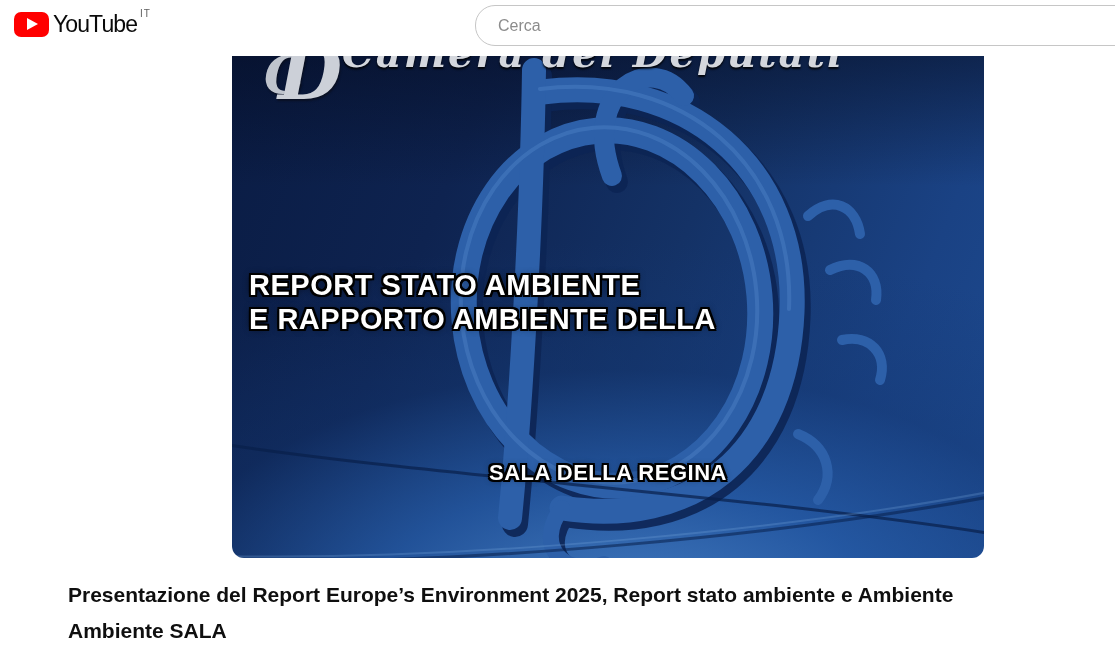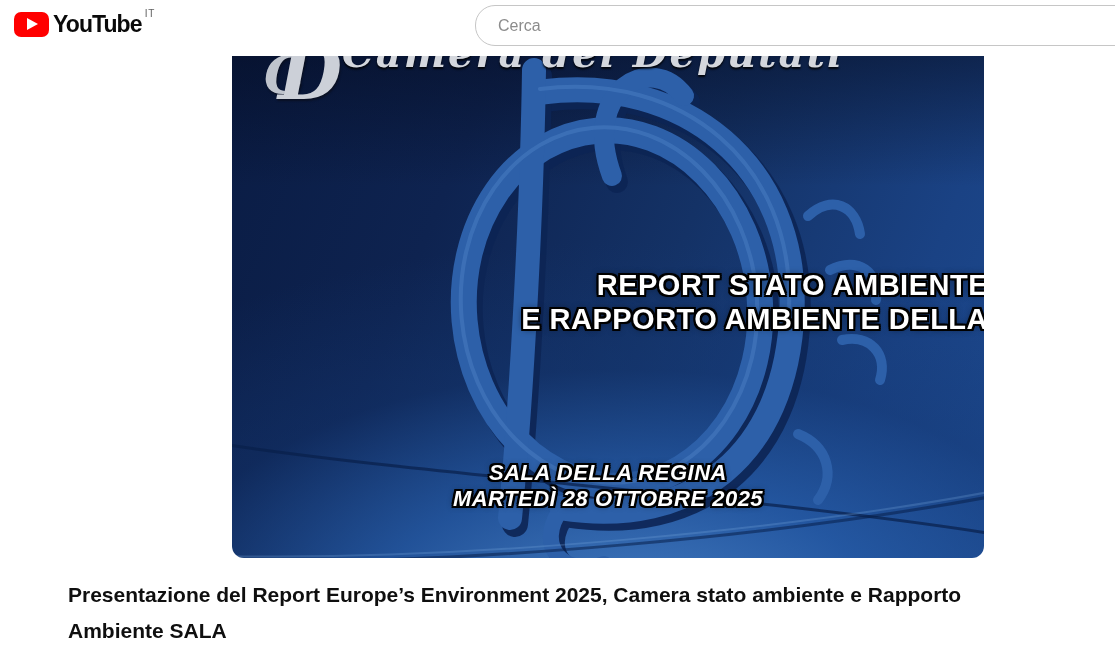--- a/index.html
+++ b/index.html
@@ -7,21 +7,21 @@
               font-family:"Liberation Sans", sans-serif; position:relative; }
 
   
   .header { position:absolute; left:0; top:0; width:1115px; height:56px; background:#ffffff; z-index:5; }
   .logo { position:absolute; left:14px; top:10px; display:flex; align-items:flex-start; cursor:pointer; }
   .logo-badge { display:inline-block; width:35px; height:25px; background:#ff0000; border-radius:7px;
                 position:relative; margin-top:2px; }
   .logo-badge .tri { position:absolute; left:13px; top:6px; width:0; height:0;
                      border-left:11px solid #ffffff; border-top:6.5px solid transparent;
                      border-bottom:6.5px solid transparent; }
-  .wordmark { font-size:23px; font-weight:bold; color:#0a0a0a; letter-spacing:-0.9px; margin-left:4px;
+  .wordmark { font-size:23px; font-weight:normal; color:#0a0a0a; letter-spacing:-0.9px; margin-left:4px;
               line-height:29px; }
   .country { font-size:10px; color:#5f5f5f; letter-spacing:0.8px; margin-left:3px; margin-top:-2px;
              font-weight:normal; }
   .search { position:absolute; left:475px; top:5px; width:700px; height:41px;
             border:1px solid #c6c6c6; border-radius:20px; padding:0 20px 0 22px;
             font-size:16px; color:#0f0f0f; outline:none; background:#ffffff; }
   .search::placeholder { color:#8c8c8c; }
 
   
   .player { position:absolute; left:232px; top:56px; width:752px; height:502px;
@@ -41,26 +41,26 @@
             text-shadow:0 2px 2px rgba(0,0,0,0.8), 0 0 1px #6b7widt08; }
   .watermark-script { text-shadow:0 2px 2px rgba(0,0,0,0.85); }
 
   .corner-monogram { position:absolute; left:32px; top:-26px; width:90px; height:130px;
             font-family:"DejaVu Serif", serif; font-style:italic; font-weight:bold; color:#ccd0d8; }
   .corner-monogram .cm-d { position:absolute; left:14px; top:0; font-size:74px;
             text-shadow:1px 2px 2px rgba(10,15,30,0.8); }
   .corner-monogram .cm-c { position:absolute; left:0; top:14px; font-size:52px; color:#bfc4cd;
             text-shadow:1px 2px 2px rgba(10,15,30,0.8); }
 
-  .overlay-title { position:absolute; left:4px; width:100%; top:212px; text-align:right;
+  .overlay-title { position:absolute; left:17px; width:100%; top:212px; text-align:left;
             font-weight:bold; font-size:29px; line-height:34px; color:#ffffff; letter-spacing:0.5px;
             text-shadow:-2px -2px 0 #000, 2px -2px 0 #000, -2px 2px 0 #000, 2px 2px 0 #000,
                         -2px 0 0 #000, 2px 0 0 #000, 0 -2px 0 #000, 0 2px 0 #000, 0 0 7px rgba(0,0,0,.7); }
   .overlay-venue { position:absolute; left:0; width:100%; top:404px; text-align:center;
-            font-weight:bold; font-style:italic; font-size:22px; line-height:26px; color:#ffffff;
+            font-weight:bold; font-size:22px; line-height:26px; color:#ffffff;
             letter-spacing:0.5px;
             text-shadow:-2px -2px 0 #000, 2px -2px 0 #000, -2px 2px 0 #000, 2px 2px 0 #000,
                         -2px 0 0 #000, 2px 0 0 #000, 0 -2px 0 #000, 0 2px 0 #000, 0 0 6px rgba(0,0,0,.7); }
 
   
   .video-title { position:absolute; left:68px; top:577px; width:1000px;
             font-size:21px; font-weight:bold; color:#0f0f0f; line-height:36px; }
 </style>
 </head>
 <body>
@@ -120,20 +120,19 @@
     <span class="cm-d">D</span>
   </div>
 
   <div class="overlay-title">
     <div>REPORT STATO AMBIENTE</div>
     <div>E RAPPORTO AMBIENTE DELLA</div>
   </div>
 
   <div class="overlay-venue">
     <div>SALA DELLA REGINA</div>
-    <div>MARTEDÌ 28 OTTOBRE 2025</div>
   </div>
 </div>
 
 <h1 class="video-title">
-  <span>Presentazione del Report Europe’s Environment 2025, Camera stato ambiente e Rapporto</span><br>
+  <span>Presentazione del Report Europe’s Environment 2025, Report stato ambiente e Ambiente</span><br>
   <span>Ambiente SALA</span>
 </h1>
 
 </body></html>

